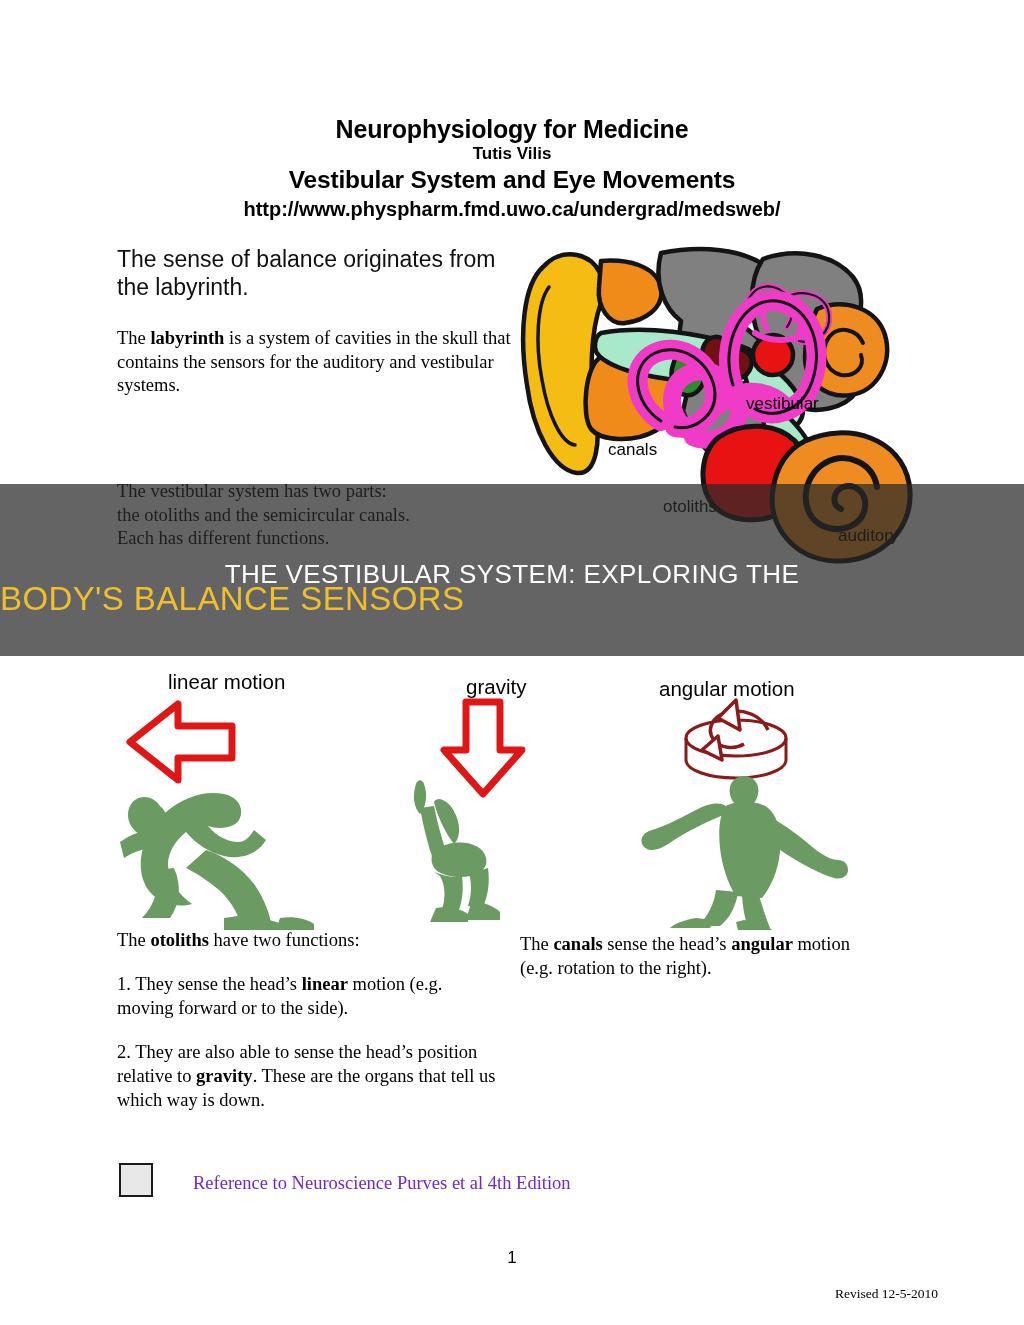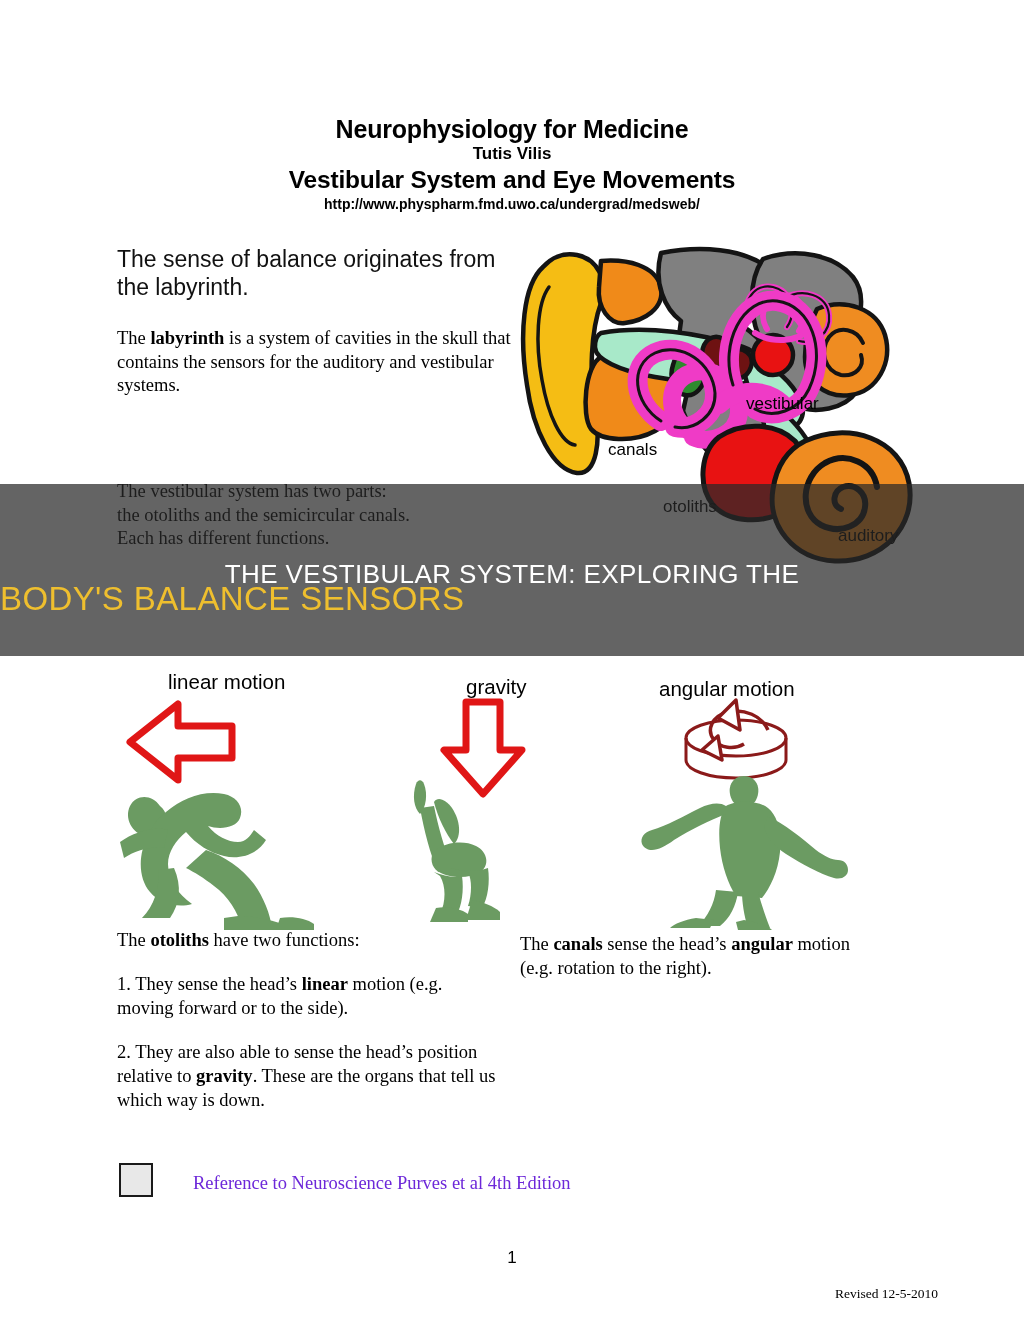--- a/index.html
+++ b/index.html
@@ -6,21 +6,21 @@
   html,body { width:1024px; height:1325px; background:#ffffff; }
   body { position:relative; font-family:"Liberation Serif", serif; overflow:hidden; }
 
   .page { position:absolute; inset:0; background:#fff; }
 
   
   .header { position:absolute; top:115px; left:0; width:1024px; text-align:center; }
   .h-title { font-family:"Liberation Sans", sans-serif; font-weight:bold; font-size:25px; color:#000; letter-spacing:-0.2px; line-height:1.12; }
   .h-author { font-family:"Liberation Sans", sans-serif; font-weight:bold; font-size:17px; color:#000; line-height:1.35; }
   .h-sub { font-family:"Liberation Sans", sans-serif; font-weight:bold; font-size:24.5px; color:#000; letter-spacing:-0.2px; line-height:1.15; }
-  .h-url { font-family:"Liberation Sans", sans-serif; font-weight:bold; font-size:14px; color:#000; line-height:1.5; }
+  .h-url { font-family:"Liberation Sans", sans-serif; font-weight:bold; font-size:20px; color:#000; line-height:1.5; }
 
   
   .lead { position:absolute; left:117px; top:245px; width:400px;
           font-family:"Liberation Sans", sans-serif; font-size:23px; color:#111; line-height:1.22; }
   .para { position:absolute; left:117px; width:400px; font-family:"Liberation Serif", serif;
           font-size:18.5px; color:#000; line-height:1.28; }
   .p1 { top:327px; }
   .p2 { top:415px; }
   .p3 { top:480px; }
   .para b { font-weight:bold; }

